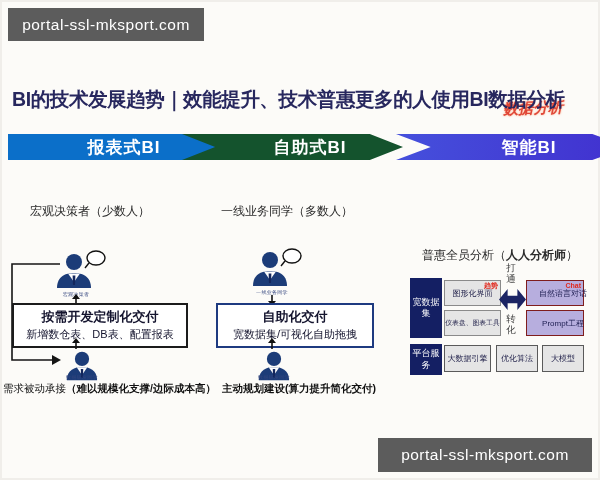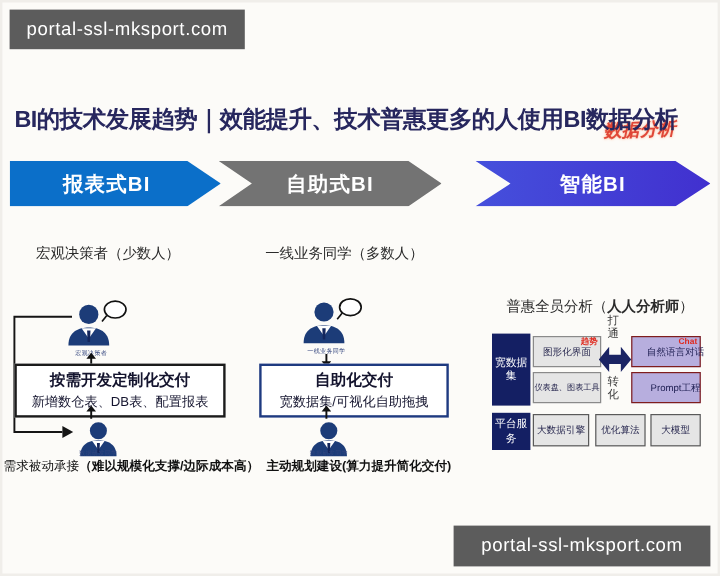--- a/index.html
+++ b/index.html
@@ -6,25 +6,25 @@
   #slide{position:relative;width:600px;height:480px;background:#fcfbf8;overflow:hidden;
          font-family:"Liberation Sans","DejaVu Sans",sans-serif;box-shadow:inset 0 0 0 2px #f0eeea;}
   .wm{position:absolute;background:#5c5c5c;color:#ffffff;display:flex;align-items:center;justify-content:center;
       font-size:15.5px;letter-spacing:.5px;}
   #wm-top{left:8px;top:8px;width:196px;height:33px;}
   #wm-bottom{left:378px;top:438px;width:214px;height:34px;}
   #title{position:absolute;left:12px;top:86px;width:582px;font-size:19.5px;font-weight:700;color:#27275e;
          white-space:nowrap;letter-spacing:-0.4px;z-index:2;}
   #title-logo{position:absolute;left:503px;top:99px;font-size:15px;font-weight:700;font-style:italic;
          color:rgba(217,48,37,0.85);transform:rotate(-2deg);z-index:1;text-shadow:0 0 2px rgba(255,130,70,.7);}
-  .banner{position:absolute;top:134px;height:38px;display:flex;align-items:center;justify-content:center;
-          color:#fff;font-weight:700;font-size:17px;letter-spacing:1px;}
+  .banner{position:absolute;top:134px;height:26px;display:flex;align-items:center;justify-content:center;
+          color:#fff;font-weight:700;font-size:17px;letter-spacing:1px;padding-left:35px;}
   #banner-1{left:8px;width:162px;background:#0b6fc9;
             clip-path:polygon(0 0,84% 0,100% 50%,84% 100%,0 100%);padding-right:14px;}
-  #banner-2{left:182px;width:186px;background:#737373;
+  #banner-2{left:182px;width:186px;background:#14532d;
             clip-path:polygon(0 0,85% 0,100% 50%,85% 100%,0 100%,15% 50%);}
   #banner-3{left:396px;width:196px;background:linear-gradient(95deg,#4550dc 0%,#4130cf 100%);
             clip-path:polygon(0 0,85% 0,100% 50%,85% 100%,0 100%,15% 50%);}
   .audience{position:absolute;top:203px;font-size:12px;color:#2b2b2b;text-align:center;white-space:nowrap;}
   #aud-1{left:10px;width:160px;}
   #aud-2{left:212px;width:150px;}
   #aud-3{left:408px;width:184px;margin-top:44px;}
   .aud-bold{font-weight:700;}
   .person{position:absolute;}
   .caption{position:absolute;width:90px;text-align:center;font-size:5px;color:#33457e;letter-spacing:.3px;}

